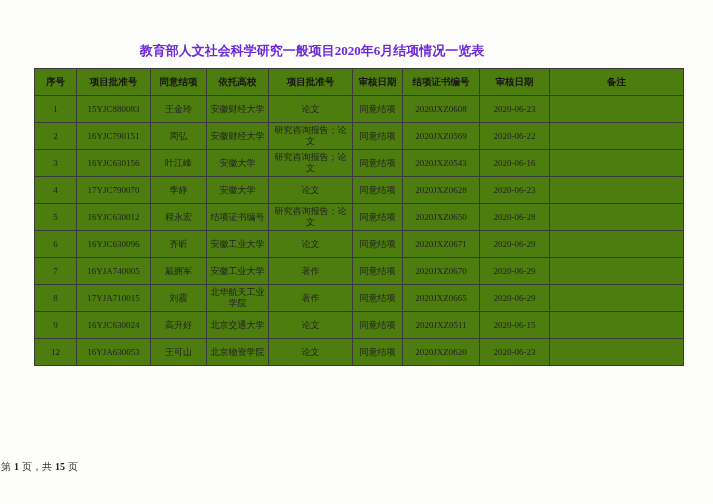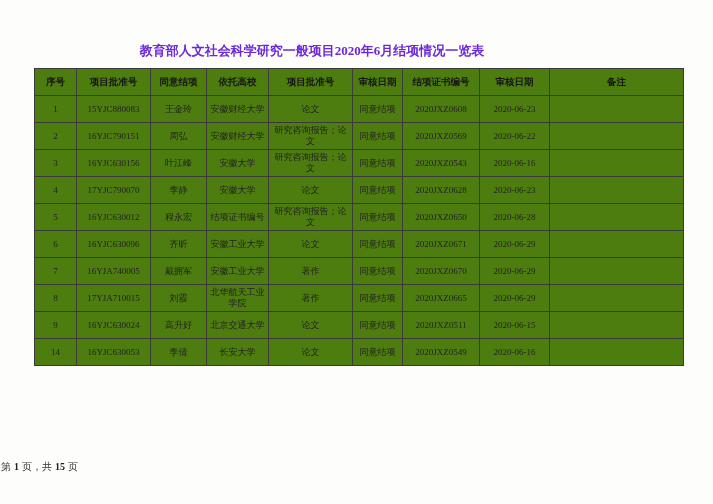--- a/index.html
+++ b/index.html
@@ -174,28 +174,28 @@
         <td>16YJC630024</td>
         <td>高升好</td>
         <td>北京交通大学</td>
         <td>论文</td>
         <td>同意结项</td>
         <td>2020JXZ0511</td>
         <td>2020-06-15</td>
         <td></td>
       </tr>
       <tr>
-        <td>14</td>
-        <td>16YJC630053</td>
-        <td>李倩</td>
-        <td>长安大学</td>
-        <td>论文</td>
-        <td>同意结项</td>
-        <td>2020JXZ0549</td>
-        <td>2020-06-16</td>
+        <td>12</td>
+        <td>16YJA630053</td>
+        <td>王可山</td>
+        <td>北京物资学院</td>
+        <td>论文</td>
+        <td>同意结项</td>
+        <td>2020JXZ0620</td>
+        <td>2020-06-23</td>
         <td></td>
       </tr>
     </tbody>
 </table>
 
 <div class="footer">
   <span class="zh">第</span><span class="num">1</span><span class="zh">页，共</span><span class="num">15</span><span class="zh">页</span>
 </div>
 
 </body></html>

